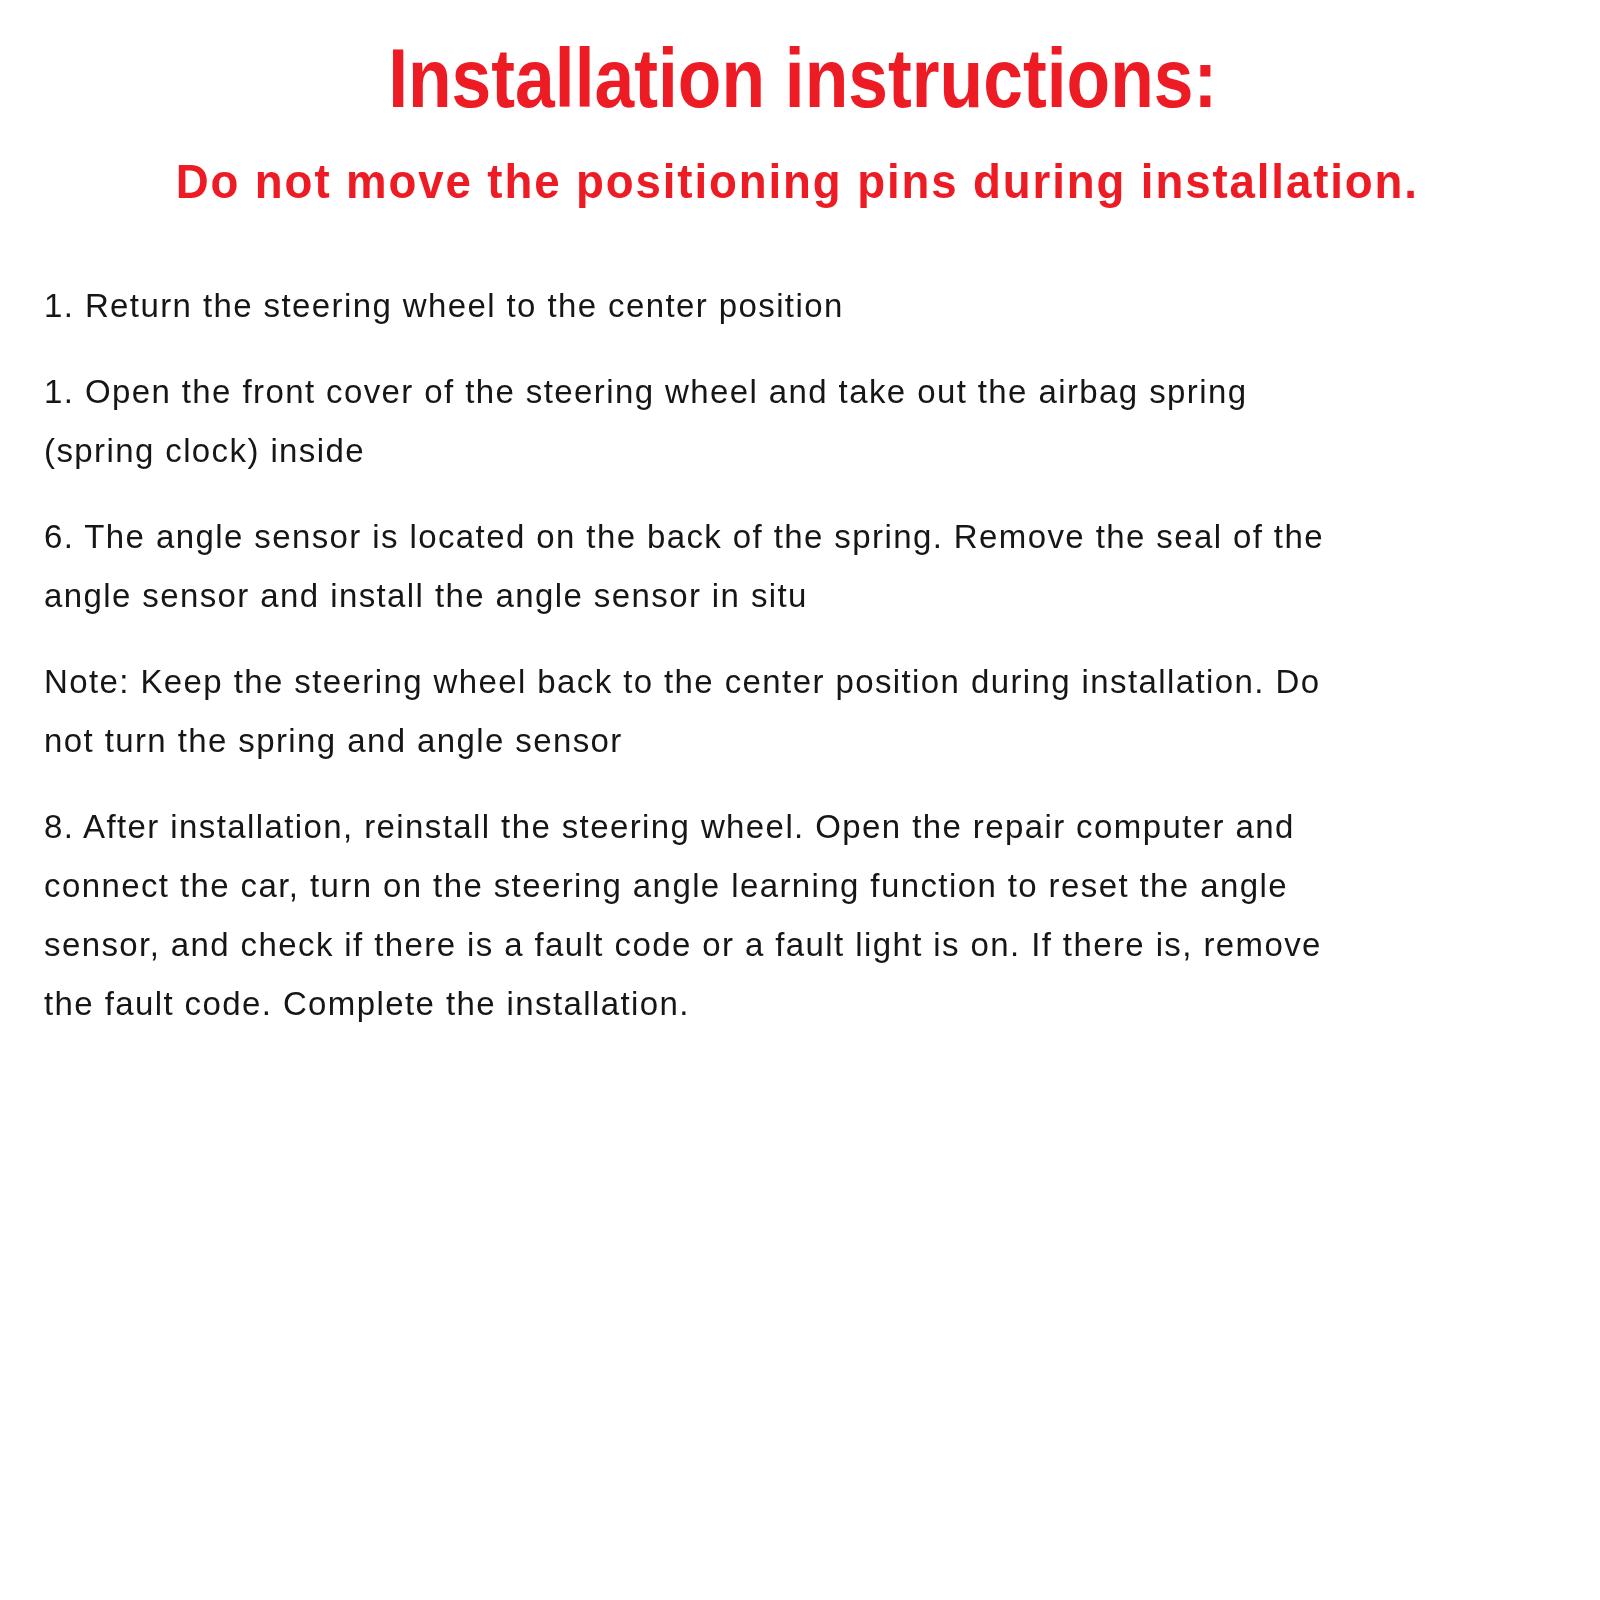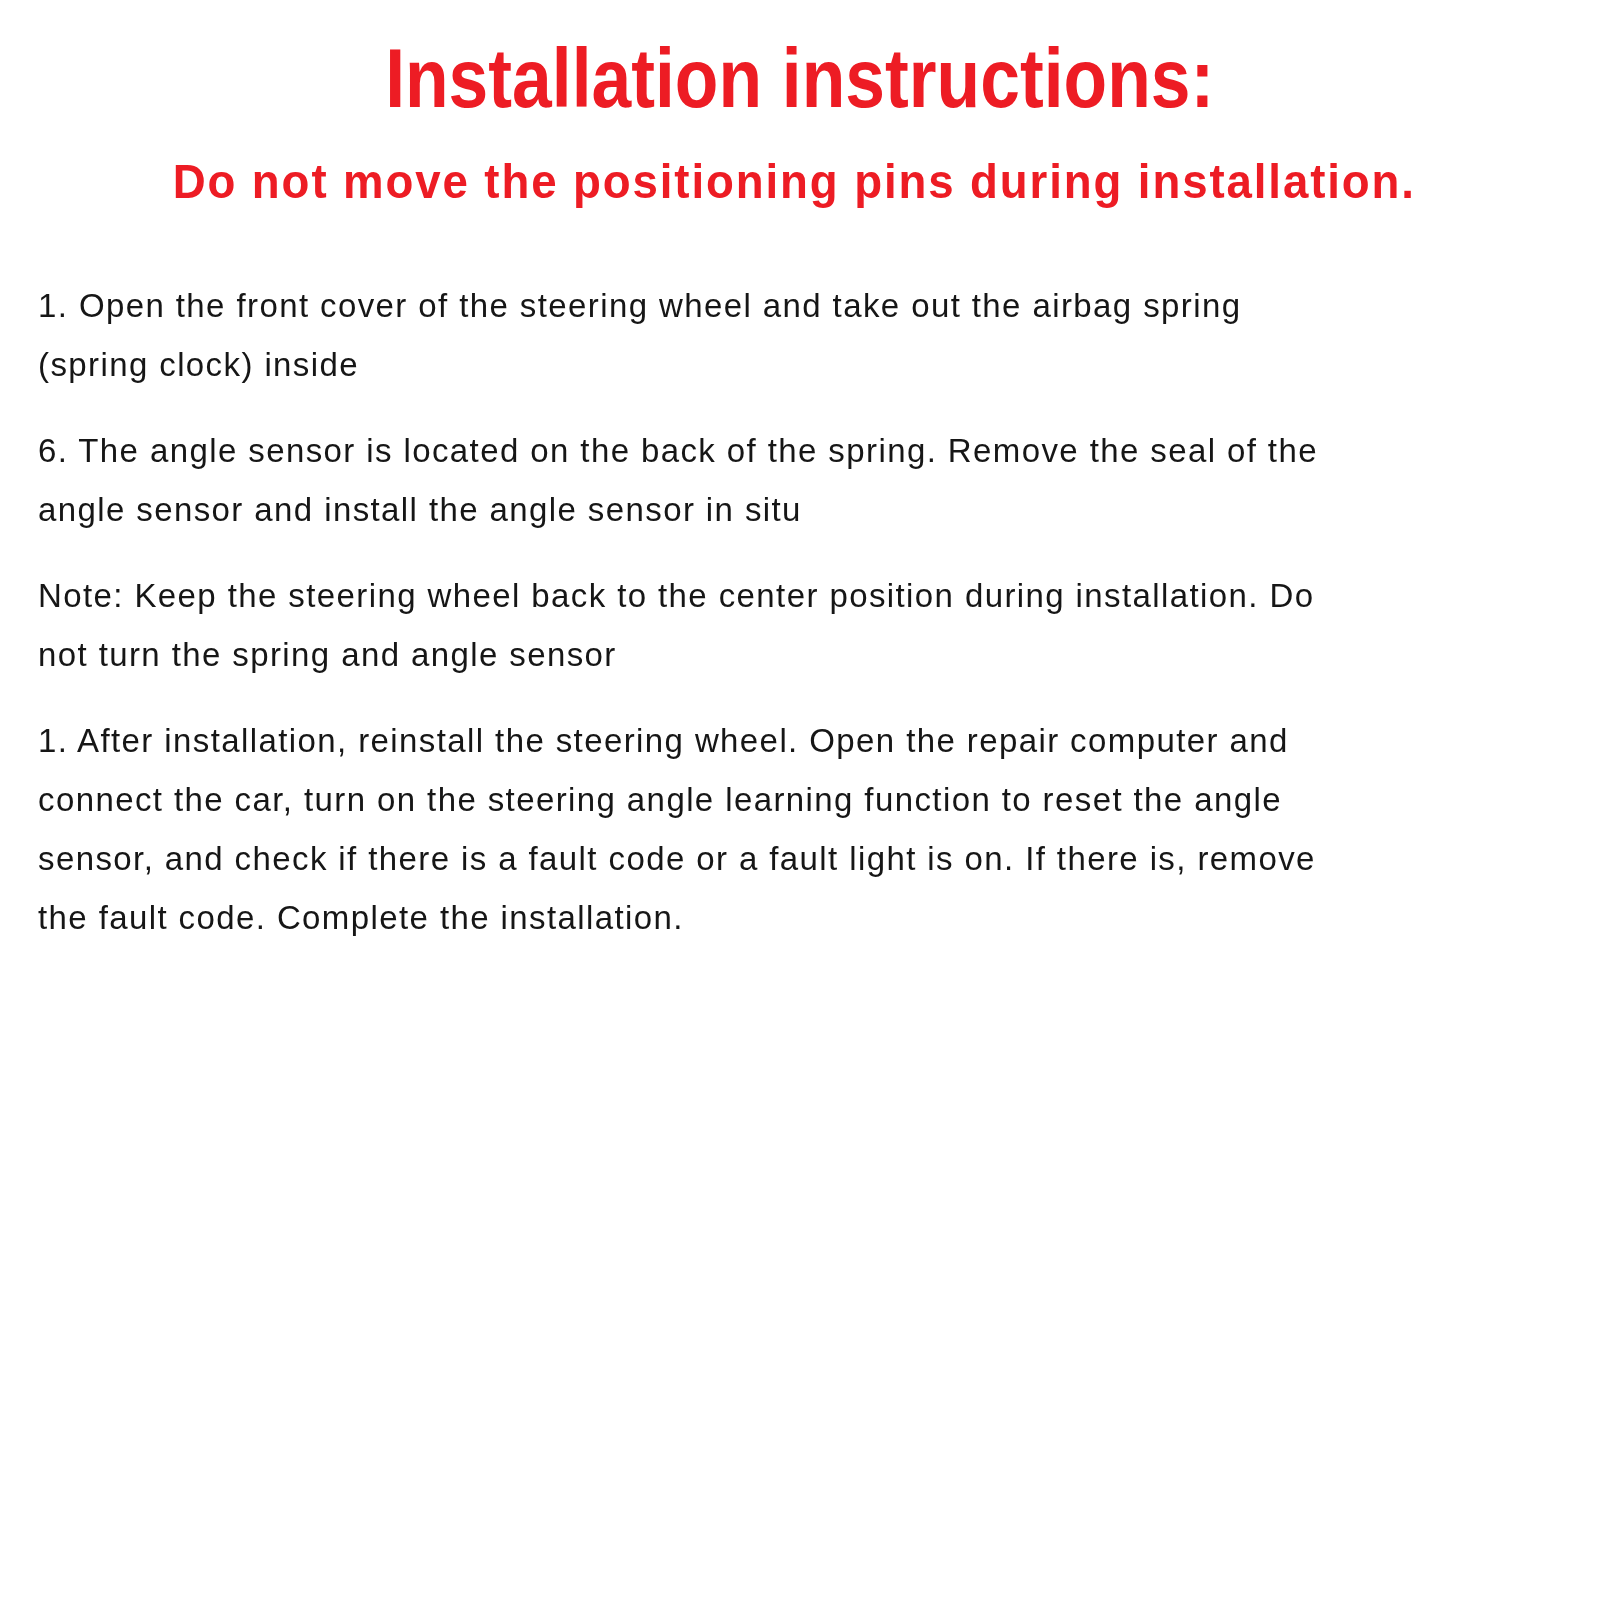--- a/index.html
+++ b/index.html
@@ -8,20 +8,21 @@
     background: #ffffff;
   }
   .page {
     position: relative;
     width: 1600px;
     height: 1600px;
     background: var(--page-bg, #ffffff);
     font-family: "Liberation Sans", sans-serif;
     overflow: hidden;
     box-sizing: border-box;
+    padding-left: 6px;
   }
   .title {
     margin: 0;
     padding-top: 30px;
     text-align: center;
     font-size: 84px;
     line-height: 1.15;
     font-weight: bold;
     color: var(--accent-red, #ED1C24);
     white-space: nowrap;
@@ -62,24 +63,25 @@
 </style>
 </head>
 <body>
 
 <div class="page">
   <h1 class="title"><span class="squeeze">Installation instructions:</span></h1>
 
   <h2 class="subtitle"><span class="squeeze">Do not move the positioning pins during installation.</span></h2>
 
   <div class="instructions">
+      <p>1. Return the steering wheel to the center position</p>
       <p>1. Open the front cover of the steering wheel and take out the airbag spring
 (spring clock) inside</p>
       <p>6. The angle sensor is located on the back of the spring. Remove the seal of the
 angle sensor and install the angle sensor in situ</p>
       <p>Note: Keep the steering wheel back to the center position during installation. Do
 not turn the spring and angle sensor</p>
-      <p>1. After installation, reinstall the steering wheel. Open the repair computer and
+      <p>8. After installation, reinstall the steering wheel. Open the repair computer and
 connect the car, turn on the steering angle learning function to reset the angle
 sensor, and check if there is a fault code or a fault light is on. If there is, remove
 the fault code. Complete the installation.</p>
     </div>
 </div>
 
 </body></html>

